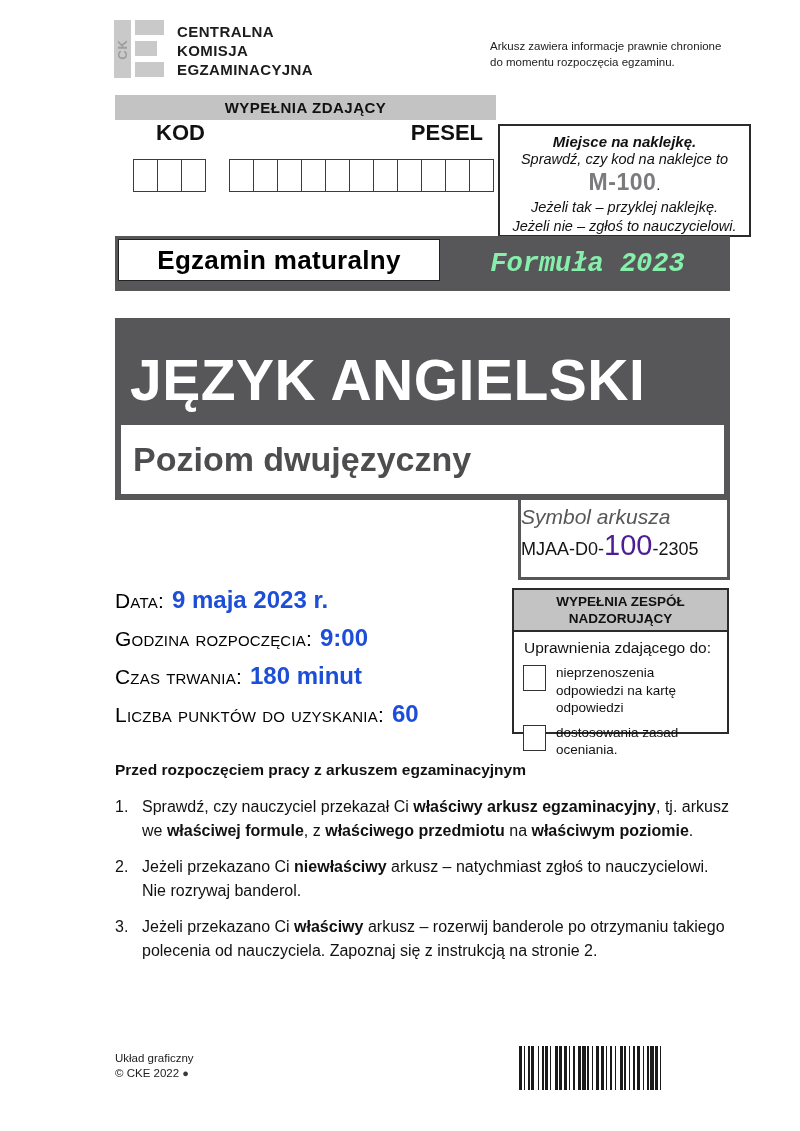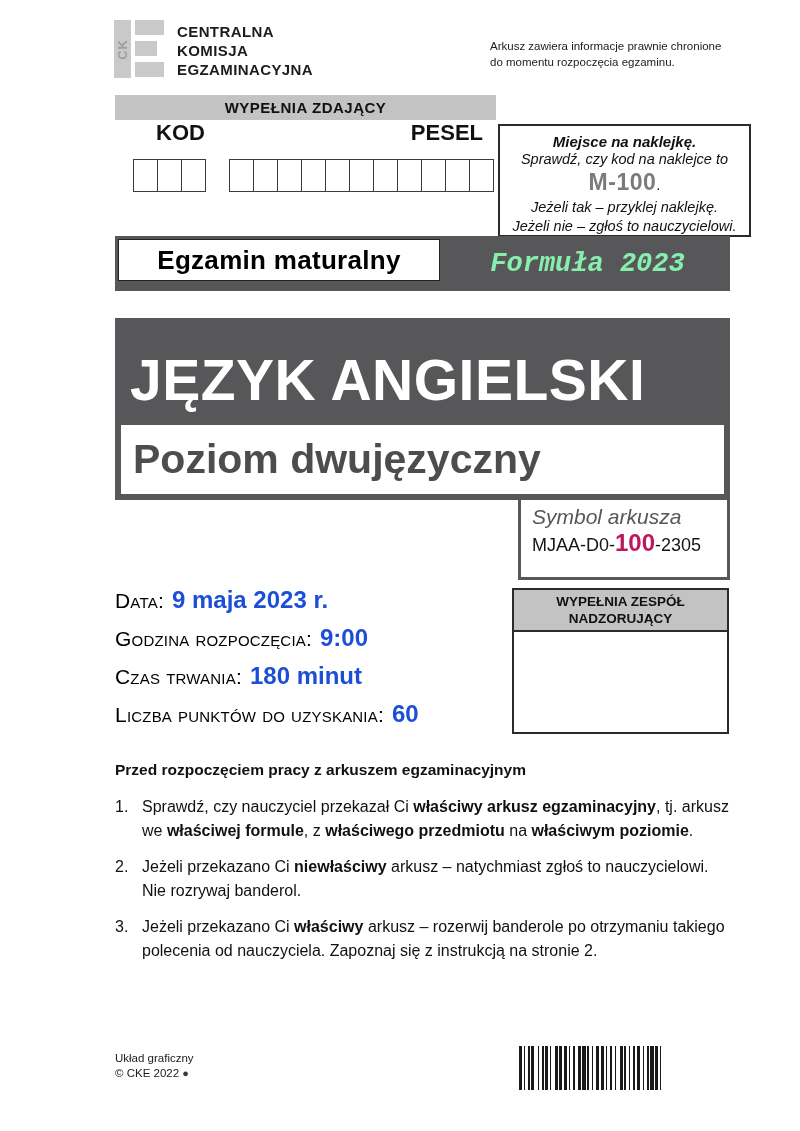--- a/index.html
+++ b/index.html
@@ -55,27 +55,27 @@
                        display:flex; align-items:center; justify-content:center;
                        color:#86efac; font-weight:bold; font-style:italic; font-size:27px;font-family:Liberation Mono, monospace; }
   
   .subject-box { position:absolute; left:115px; top:318px; width:615px; height:182px; background:#57575a; }
   .subject-box .subject { position:absolute; left:15px; top:14px; right:10px; height:96px;
                           display:flex; align-items:center;
                           color:#fff; font-weight:bold; font-size:57px; letter-spacing:0.5px;
                           white-space:nowrap; }
   .subject-box .level-strip { position:absolute; left:6px; right:6px; bottom:6px; height:69px;
                               background:#fff; display:flex; align-items:center; }
-  .subject-box .level-strip span { padding-left:12px; color:#4d4d50; font-weight:bold; font-size:41px;text-align:center; }
+  .subject-box .level-strip span { padding-left:12px; color:#4d4d50; font-weight:bold; font-size:34px;text-align:center; }
   
   .symbol-box { position:absolute; left:518px; top:497px; width:212px; height:83px;
-                box-sizing:border-box; border:3px solid #57575a; background:#fff; padding-left:11px; }
+                box-sizing:border-box; border:3px solid #57575a; background:#fff; }
   .symbol-box .lbl { font-style:italic; color:#57575a; font-size:21px; margin-top:5px; }
   .symbol-box .code { margin-top:0; font-size:18px; color:#151515; white-space:nowrap; }
-  .symbol-box .code b { font-size:24px; color:#be185d; font-weight:bold; }
+  .symbol-box .code b { font-size:29px; color:#4c1d95; font-weight:normal; }
   
   .info { position:absolute; left:115px; top:586px; width:390px; }
   .info .row { display:flex; align-items:baseline; height:38px; }
   .info .lab { font-variant:small-caps; font-size:21px; letter-spacing:0.2px; color:#000; }
   .info .val { font-weight:bold; font-size:24px; margin-left:8px; color:#1d4ed8; }
   
   .sup-box { position:absolute; left:512px; top:588px; width:217px; height:146px;
              box-sizing:border-box; border:2px solid #2b2b2b; background:#fff; }
   .sup-box .head { background:#c3c3c3; border-bottom:2px solid #2b2b2b; text-align:center;
                    font-weight:bold; font-size:13.5px; line-height:17px; padding:3px 0; }
@@ -194,20 +194,31 @@
       <span class="lab">Liczba punktów do uzyskania:</span>
       <span class="val">60</span>
     </div>
   </div>
 
   <div class="sup-box">
     <div class="head">
       <div>WYPEŁNIA ZESPÓŁ</div>
       <div>NADZORUJĄCY</div>
     </div>
+    <div class="body">
+      <div class="intro">Uprawnienia zdającego do:</div>
+      <div class="sup-opt">
+        <div class="box"></div>
+        <div class="txt">nieprzenoszenia odpowiedzi na kartę odpowiedzi</div>
+      </div>
+      <div class="sup-opt">
+        <div class="box"></div>
+        <div class="txt">dostosowania zasad oceniania.</div>
+      </div>
+    </div>
   </div>
 
   <div class="instructions">
     <div class="head">Przed rozpoczęciem pracy z arkuszem egzaminacyjnym</div>
     <div class="instr-item">
       <div class="num">1.</div>
       <div class="txt"><span>Sprawdź, czy nauczyciel przekazał Ci </span><b>właściwy arkusz egzaminacyjny</b><span>, tj. arkusz we </span><b>właściwej formule</b><span>, z </span><b>właściwego przedmiotu</b><span> na </span><b>właściwym poziomie</b><span>.</span></div>
     </div>
     <div class="instr-item">
       <div class="num">2.</div>

